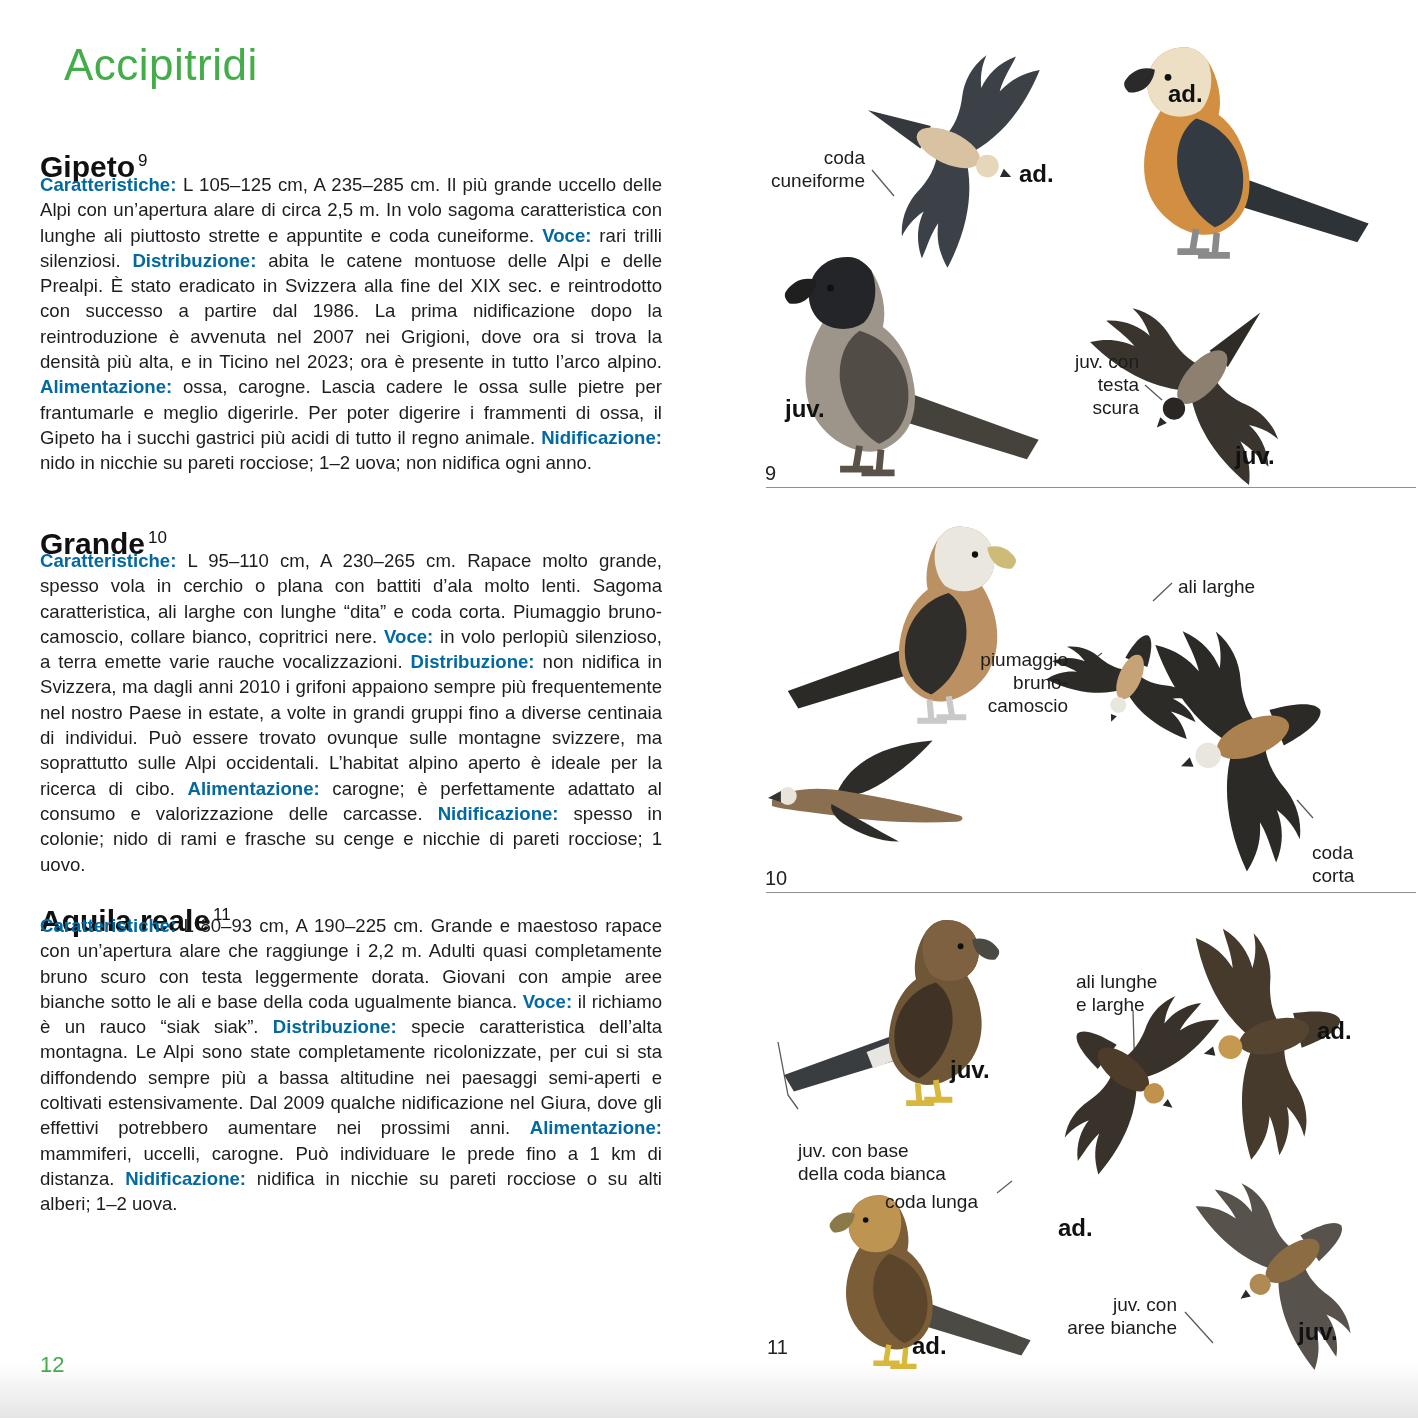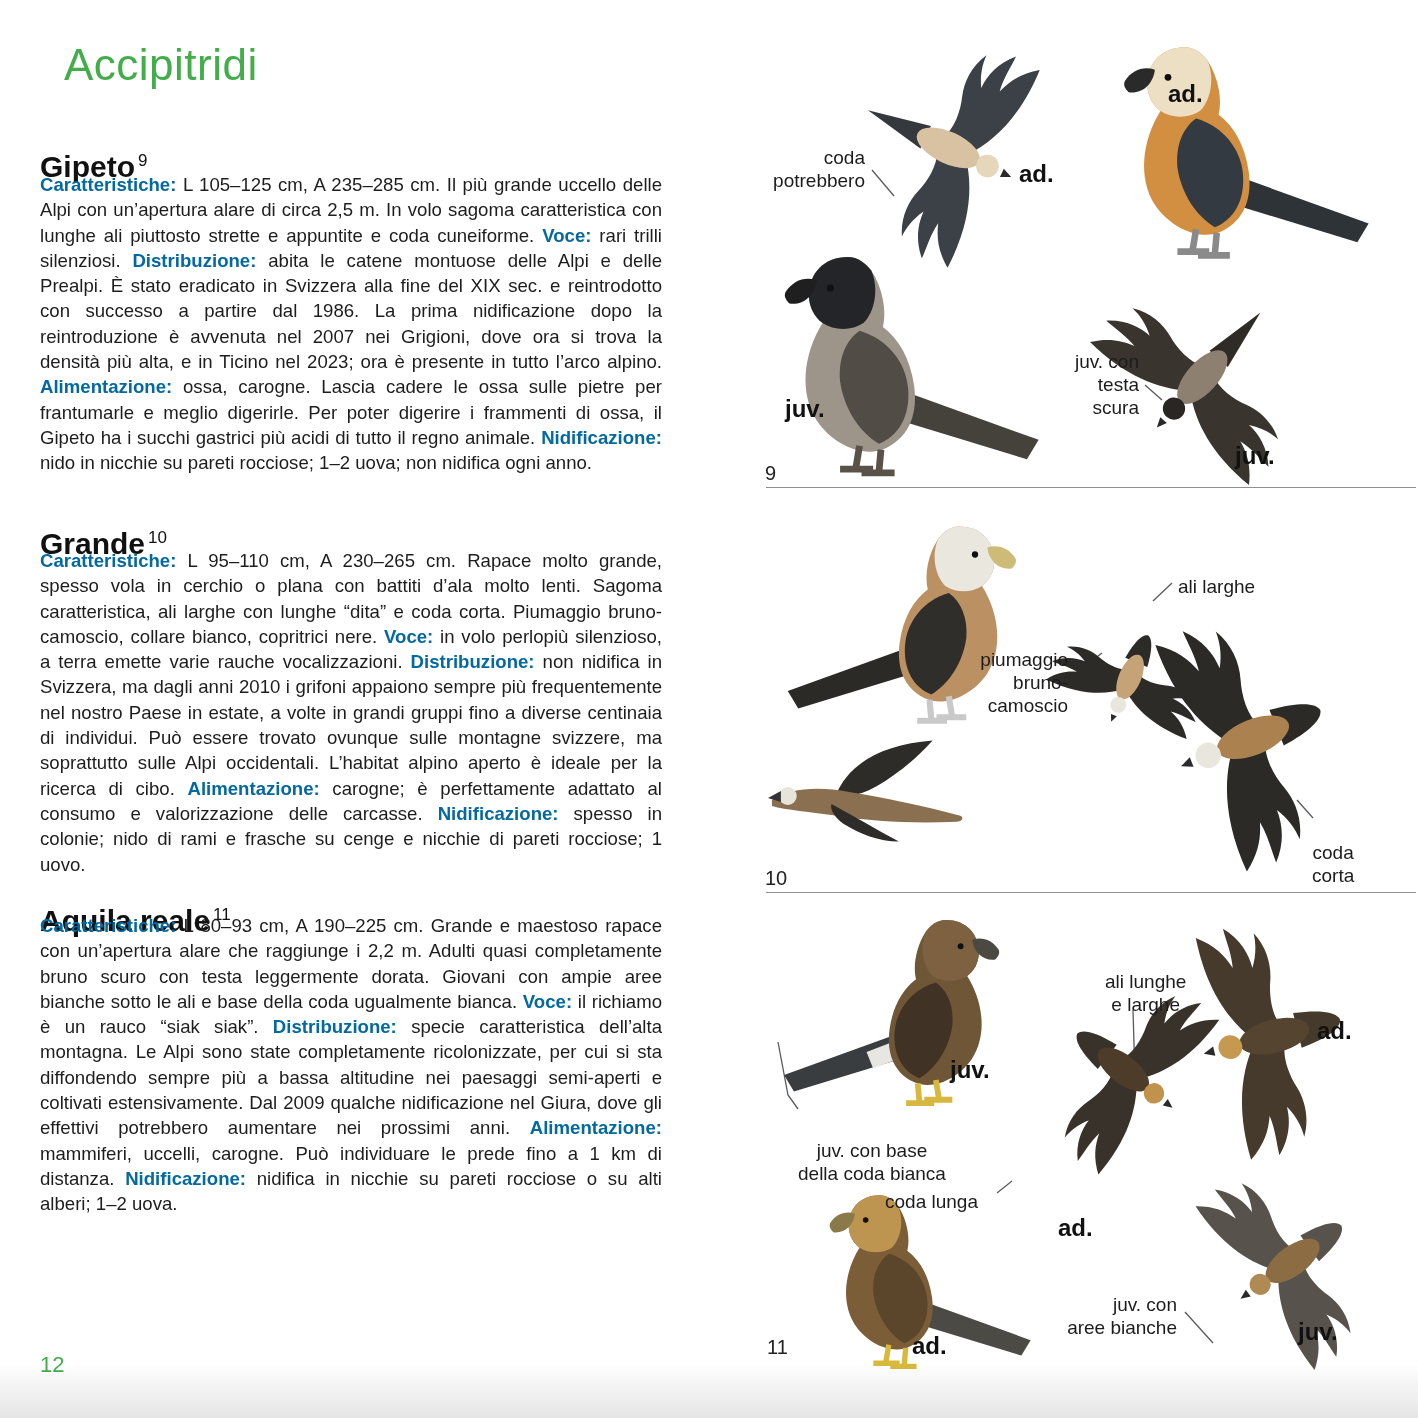--- a/index.html
+++ b/index.html
@@ -10,21 +10,21 @@
   .species-head{position:absolute;left:40px;font-size:30px;font-weight:700;color:#111;margin-top:24px;}
   .species-head sup{font-size:17px;font-weight:400;margin-left:3px;}
   .species-text{position:absolute;left:40px;width:622px;font-size:18.6px;line-height:25.3px;
         text-align:justify;color:#1d1d1d;}
   .species-text b{color:#0369a1;}
   .page-num{position:absolute;left:40px;top:1352px;font-size:22px;font-weight:400;}
   
   .plates{position:absolute;left:758px;top:0;width:660px;height:1418px;}
   .divider{position:absolute;left:8px;width:650px;height:0;border-top:1px solid #8f8f8f;}
   .plate-num{position:absolute;font-size:20px;color:#222;}
-  .lbl{position:absolute;font-size:19px;line-height:23px;color:#1c1c1c;text-align:center;}
+  .lbl{position:absolute;font-size:19px;line-height:23px;color:#1c1c1c;}
   .lbl.ra{text-align:right;}
   .tag{position:absolute;font-size:24px;font-weight:700;color:#111;}
   .leaders{position:absolute;left:0;top:0;width:660px;height:1418px;pointer-events:none;}
   .bird{position:absolute;}
   .bottom-shade{position:absolute;left:0;bottom:0;width:1418px;height:55px;
         background:linear-gradient(to bottom, rgba(0,0,0,0), rgba(0,0,0,0.10));}
 </style>
 </head>
 <body>
 
@@ -149,21 +149,21 @@
       </svg>
     <svg class="bird" style="left:28px;top:1186px;width:295px;height:185px;--body:#7b5d37;--crown:#bd9450;--wing:#5c462b;--tail:#4c4a44;--beak:#8a7a4a;--leg:#d8b93c">
         <use href="#sym-perch"></use>
       </svg>
     <svg class="bird" style="left:428px;top:1114px;width:232px;height:280px;transform:rotate(-126deg);--wing:#57534c;--body:#8b6c43;--head:#af8a54">
         <use href="#sym-soar-fan"></use>
       </svg>
 
     <div class="lbl ra" style="left:0;top:146px;width:107px">
       <div>coda</div>
-      <div>potrebbero</div>
+      <div>cuneiforme</div>
     </div>
     <div class="tag" style="left:261px;top:160px">ad.</div>
     <div class="tag" style="left:410px;top:80px">ad.</div>
     <div class="tag" style="left:27px;top:395px">juv.</div>
     <div class="lbl ra" style="left:290px;top:350px;width:91px">
       <div>juv. con</div>
       <div>testa</div>
       <div>scura</div>
     </div>
     <div class="tag" style="left:477px;top:442px">juv.</div>
@@ -172,21 +172,21 @@
     <div class="lbl ra" style="left:210px;top:648px;width:100px">
       <div>piumaggio</div>
       <div>bruno-</div>
       <div>camoscio</div>
     </div>
     <div class="lbl" style="left:554px;top:841px">
       <div>coda</div>
       <div>corta</div>
     </div>
 
-    <div class="lbl" style="left:347px;top:970px">
+    <div class="lbl" style="left:318px;top:970px">
       <div>ali lunghe</div>
       <div>e larghe</div>
     </div>
     <div class="tag" style="left:559px;top:1017px">ad.</div>
     <div class="tag" style="left:192px;top:1056px">juv.</div>
     <div class="lbl" style="left:40px;top:1139px">
       <div>juv. con base</div>
       <div>della coda bianca</div>
     </div>
     <div class="lbl" style="left:127px;top:1190px">coda lunga</div>

